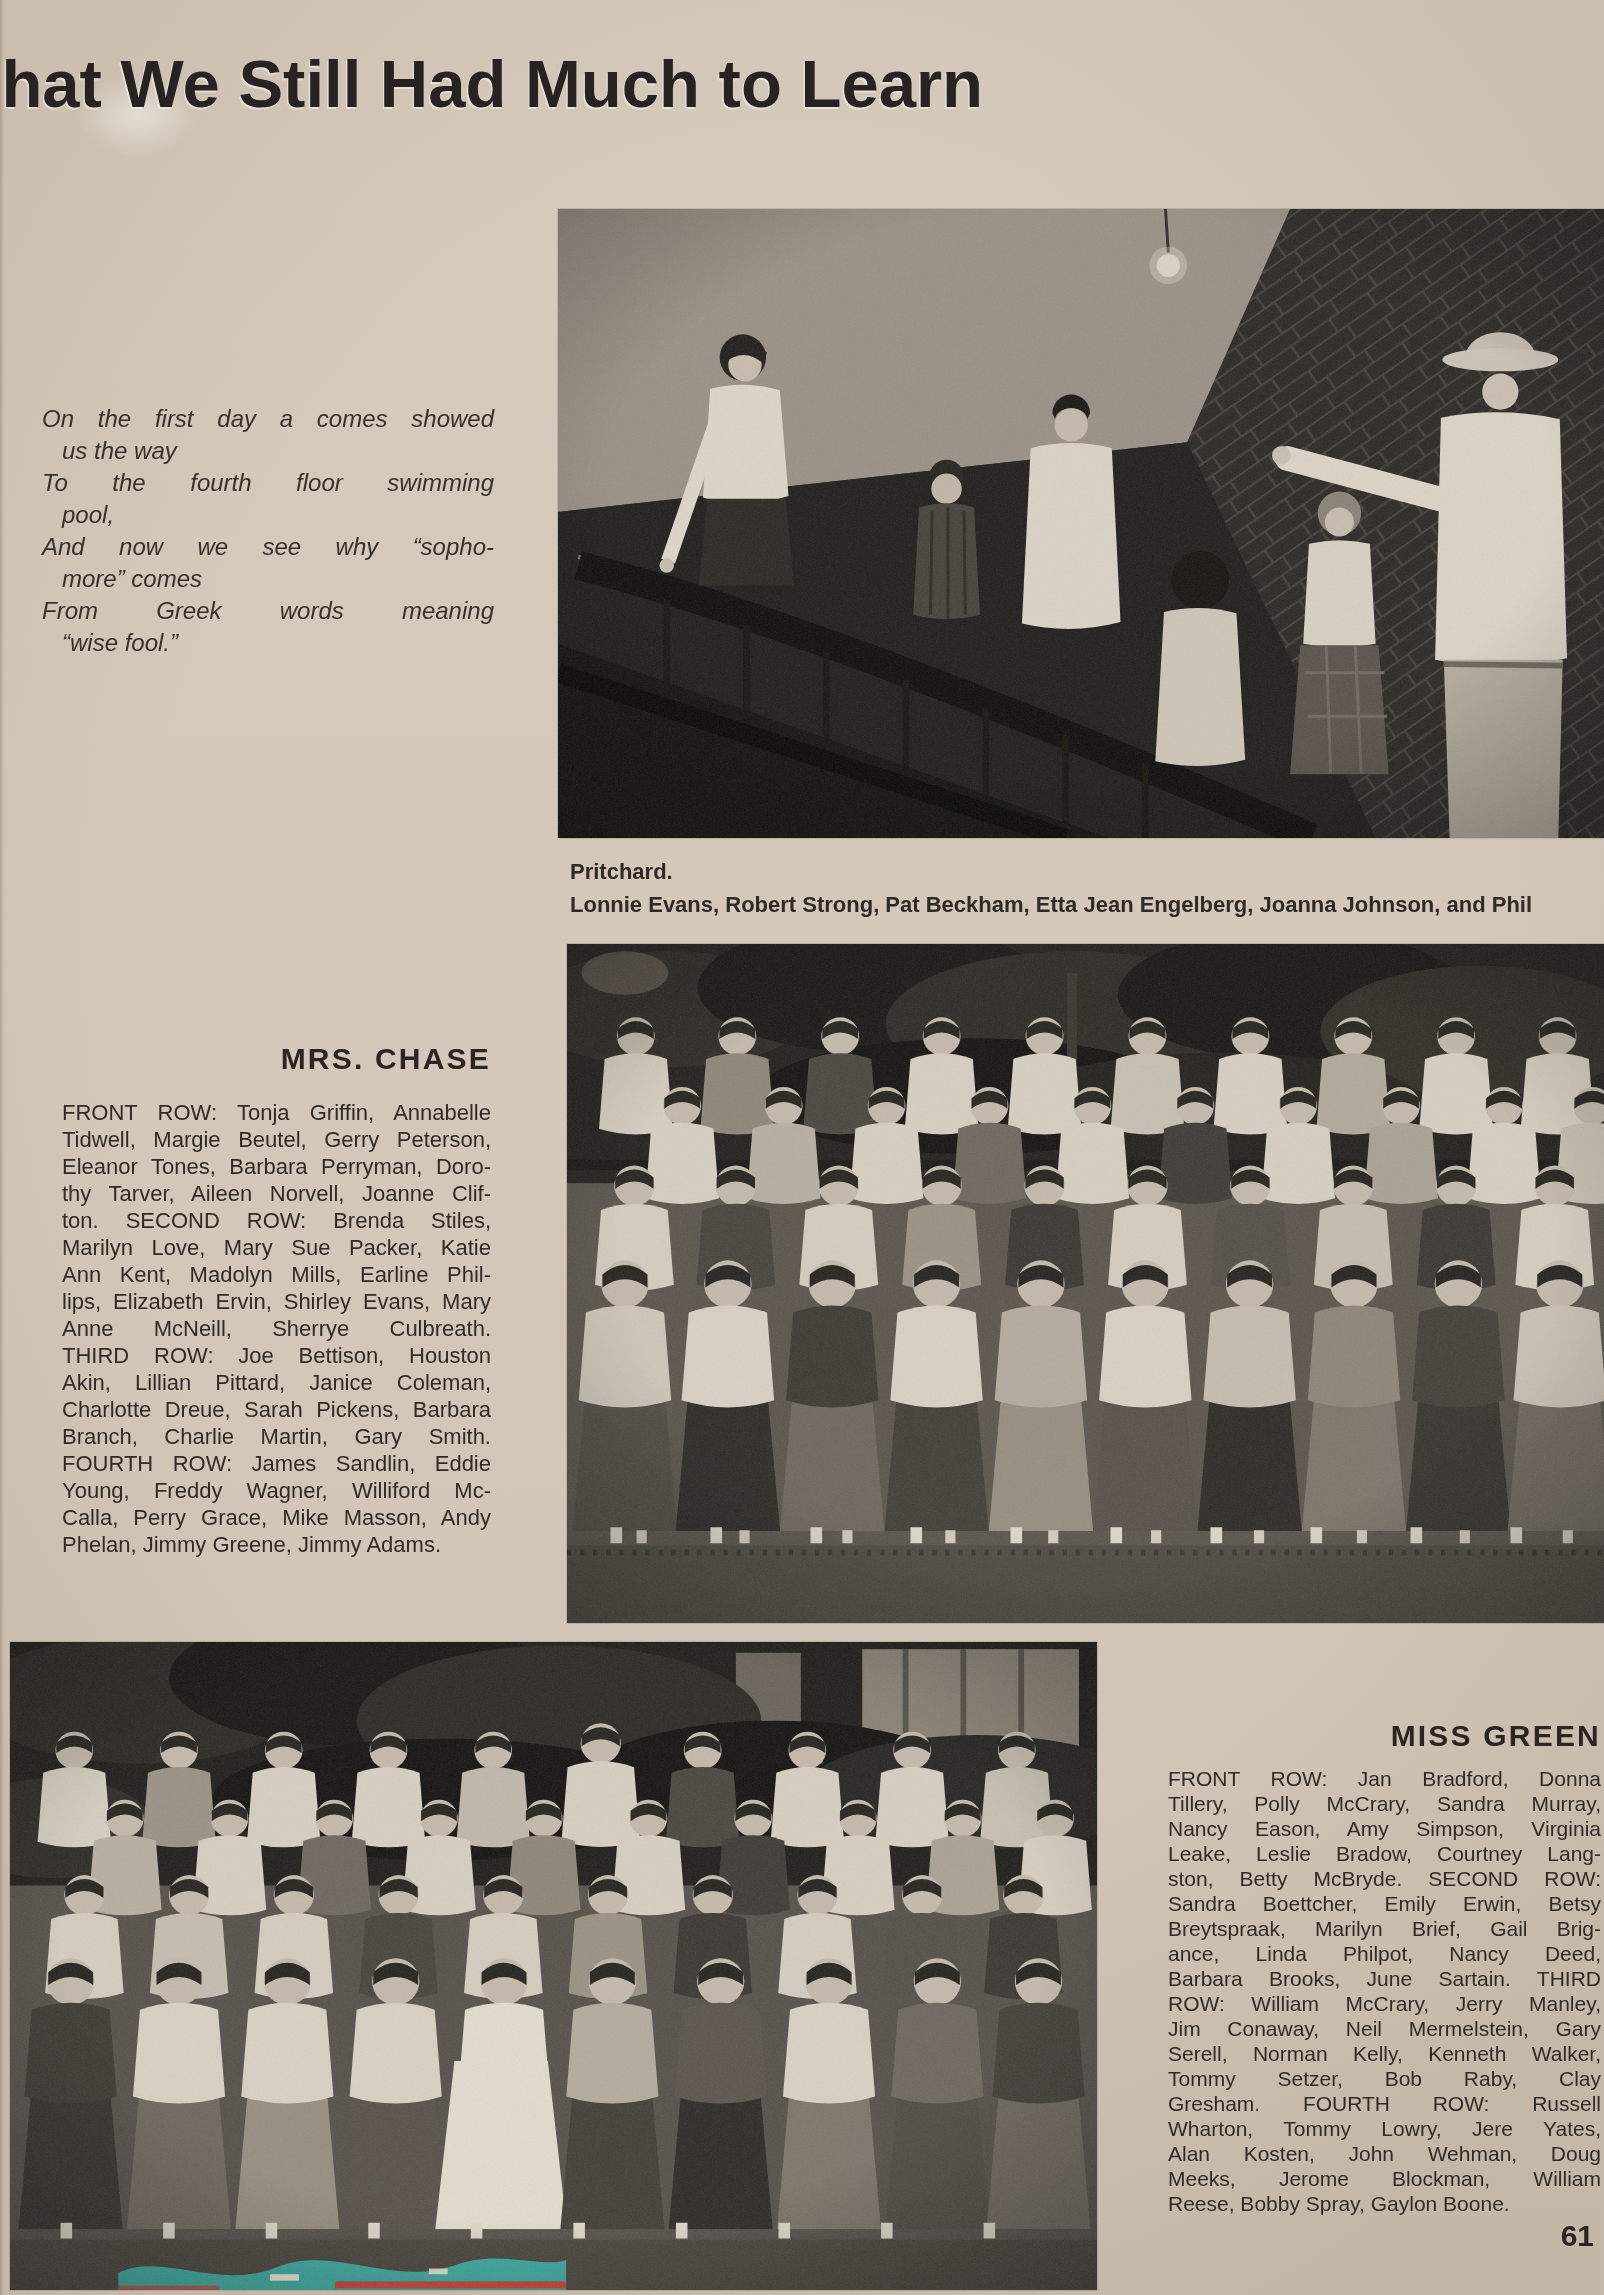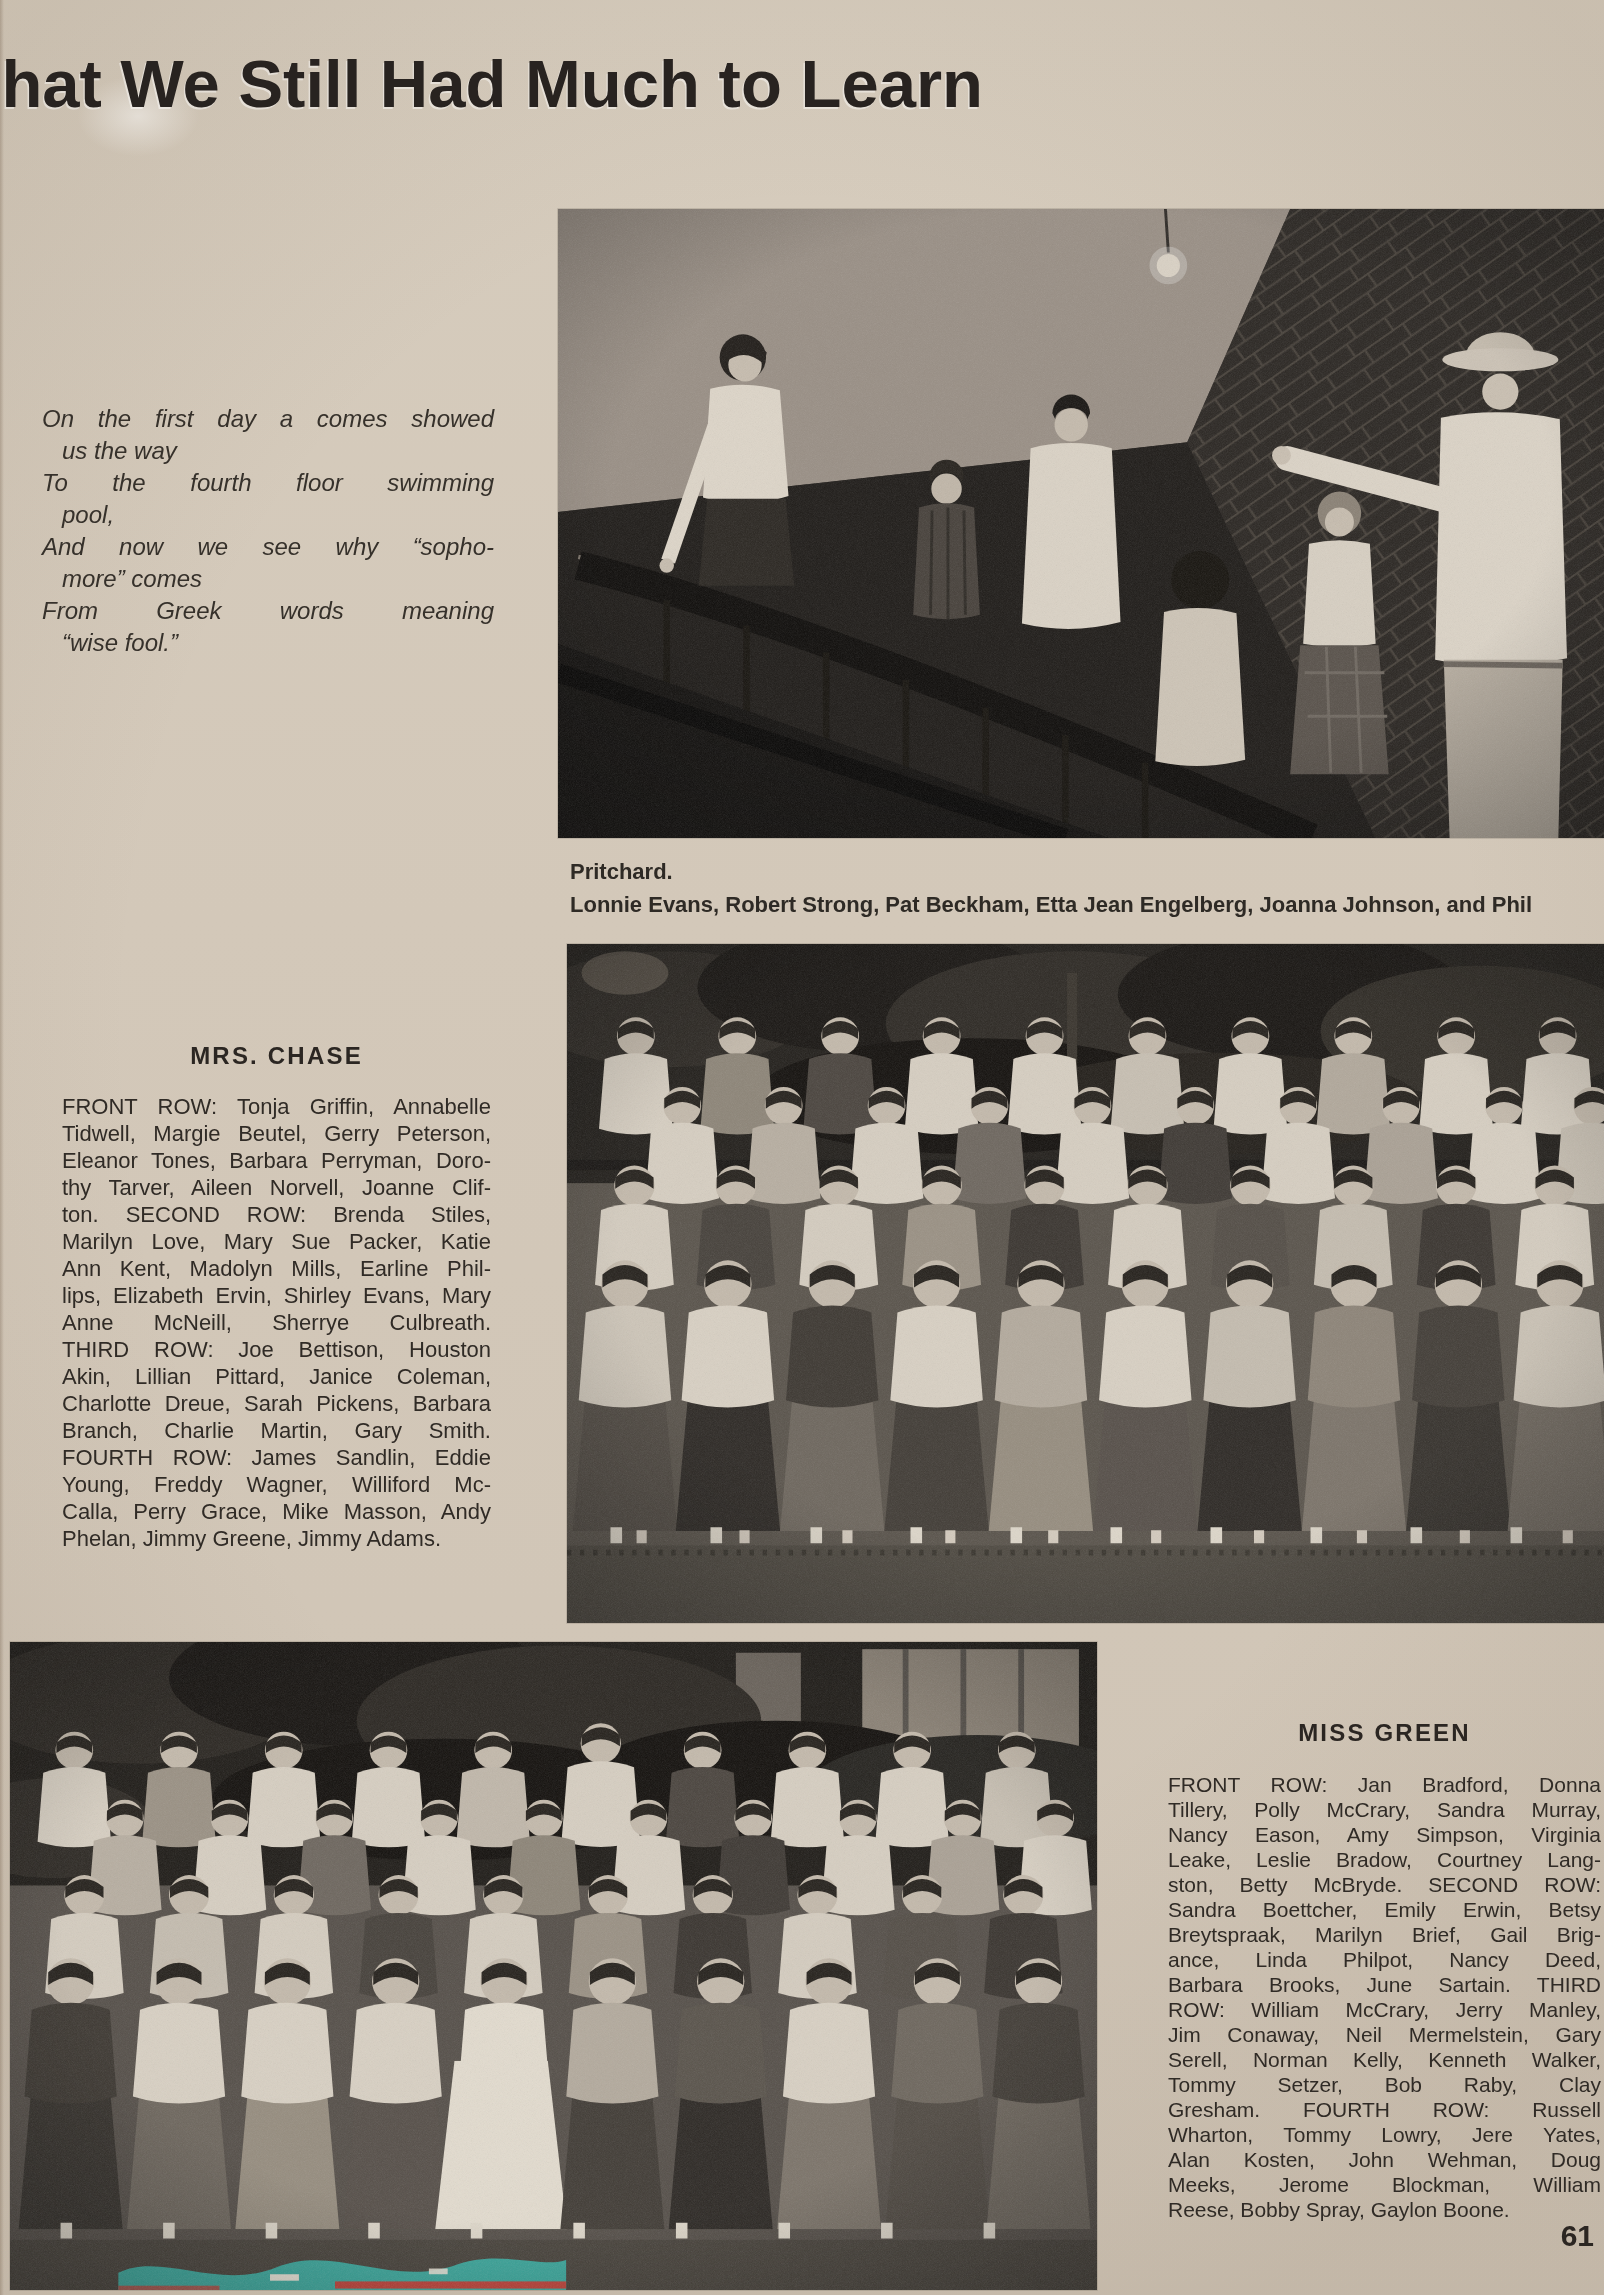--- a/index.html
+++ b/index.html
@@ -21,29 +21,29 @@
   #photo-stairs{left:558px;top:209px;width:1046px;height:629px;}
   #photo-mid{left:567px;top:944px;width:1037px;height:679px;}
   #photo-bottom{left:10px;top:1642px;width:1087px;height:648px;}
   .photo svg{display:block;width:100%;height:100%;}
   
   #stairs-caption{left:570px;top:855px;width:1032px;font-size:22px;font-weight:700;
         line-height:33px;color:#2e2a25;}
   .cap-line{text-align:justify;text-align-last:justify;}
   .cap-line:last-child{text-align-last:left;}
   
-  .col-heading{text-align:center;font-size:24px;font-weight:700;letter-spacing:2.2px;color:#2b2622;}
+  .col-heading{text-align:right;font-size:30px;font-weight:700;letter-spacing:2.2px;color:#2b2622;}
   .body-lines{font-size:22px;font-weight:500;color:#302b26;}
   .body-line{text-align:justify;text-align-last:justify;}
   .body-line:last-child{text-align-last:left;}
   #col-chase{left:62px;top:1042px;width:429px;}
   #col-chase .col-heading{margin-bottom:23px;}
   #col-chase .body-line{line-height:27px;}
   #col-green{left:1168px;top:1719px;width:433px;}
-  #col-green .col-heading{margin-bottom:25px;}
+  #col-green .col-heading{margin-bottom:13px;}
   #col-green .body-line{font-size:21px;line-height:25px;}
   #page-number{left:1522px;top:2219px;width:72px;text-align:right;
         font-size:30px;font-weight:700;color:#2b2622;}
   
   #scan-edge-left{left:0;top:0;width:4.3px;height:2295px;background:linear-gradient(90deg,rgba(120,100,80,.35),rgba(120,100,80,0));}
 </style>
 </head>
 <body>
 
 <svg width="0" height="0" style="position:absolute" aria-hidden="true">

